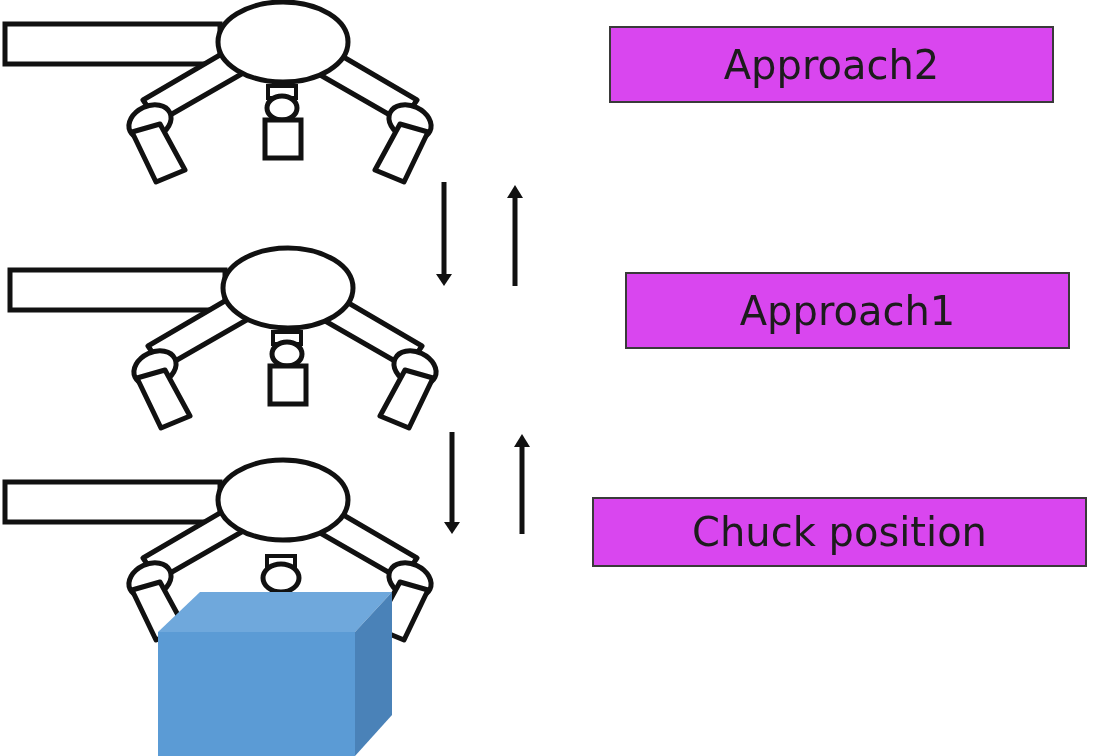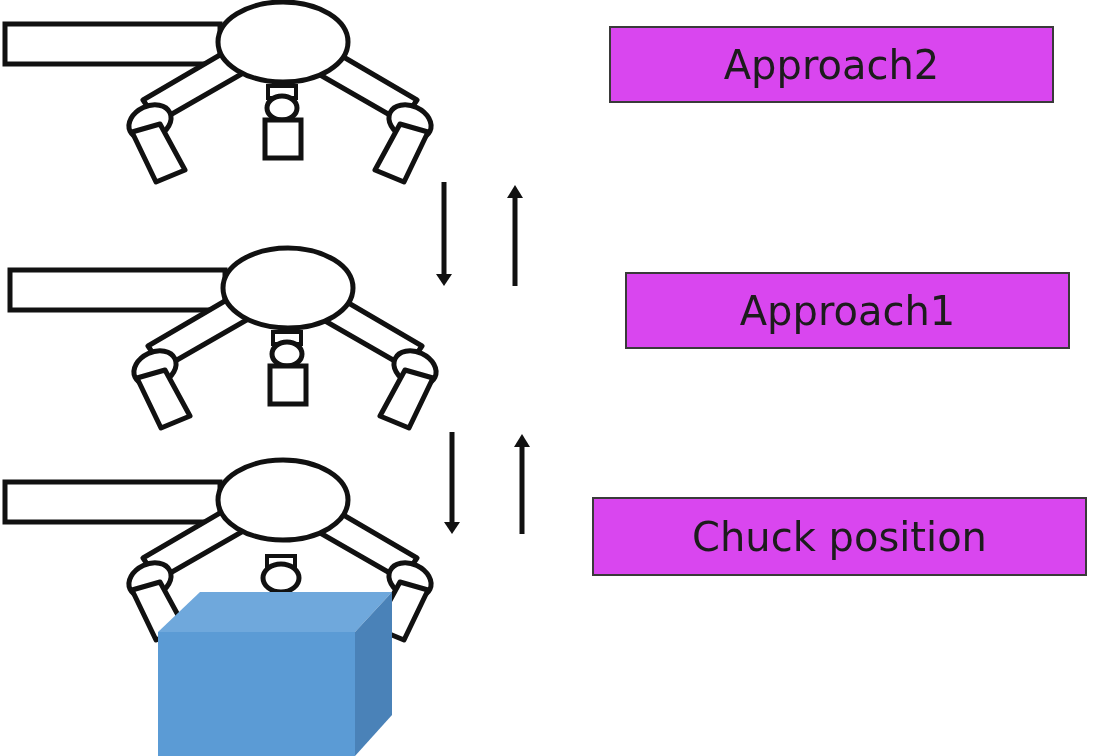--- a/index.html
+++ b/index.html
@@ -81,13 +81,13 @@
     <polygon points="444,522 460,522 452,534" fill="#111"></polygon>
   </g>
   <g>
     <line x1="522" y1="444" x2="522" y2="534" stroke="#111" stroke-width="5"></line>
     <polygon points="514,447 530,447 522,434" fill="#111"></polygon>
   </g>
 </svg>
 
 <div class="label-box" style="left:609px; top:26px; width:445px; height:77px;">Approach2</div>
 <div class="label-box" style="left:609px; top:272px; width:445px; height:77px;margin-left:16px;">Approach1</div>
-<div class="label-box" style="left:592px; top:497px; width:495px; height:79px;">Chuck position</div>
+<div class="label-box" style="left:592px; top:497px; width:495px; height:70px;">Chuck position</div>
 
 </body></html>

